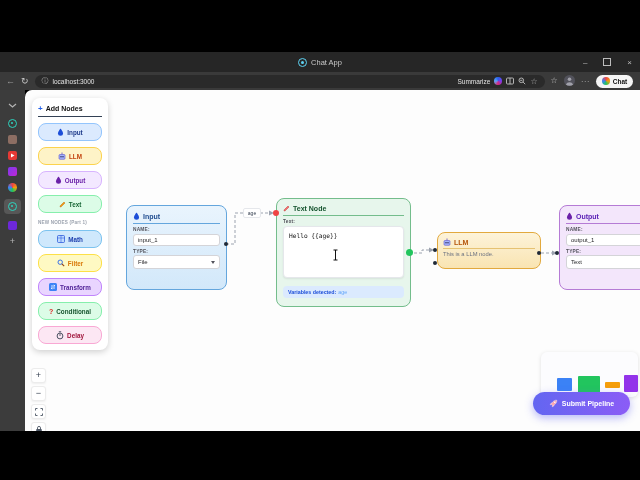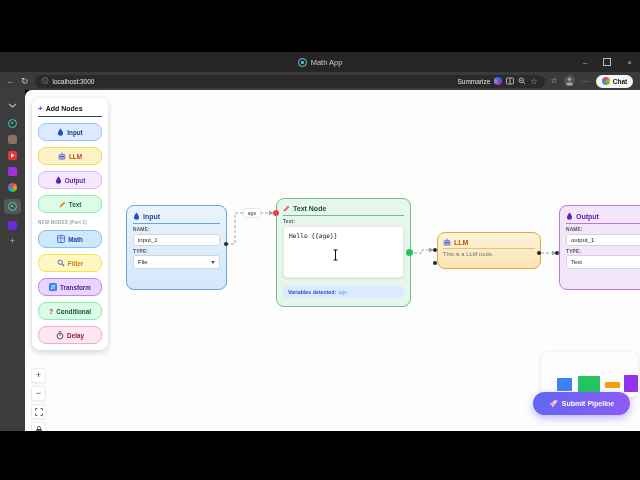--- a/index.html
+++ b/index.html
@@ -106,21 +106,21 @@
     background:linear-gradient(90deg,#6366f1,#8b5cf6);display:flex;align-items:center;justify-content:center;
     gap:4px;color:#fff;font-size:7px;font-weight:bold;box-shadow:0 3px 8px rgba(99,102,241,.45);}
 </style>
 </head>
 <body>
 
 <div id="screen">
 
   <div class="abs titlebar">
     <span class="atom"></span>
-    <span>Math App</span>
+    <span>Chat App</span>
     <span class="win-controls">
       <span>–</span>
       <span class="max-box"></span>
       <span>×</span>
     </span>
   </div>
 
   <div class="abs toolbar">
     <span class="nav-ic">←</span>
     <span class="nav-ic" style="color:#c9c9c9">↻</span>

